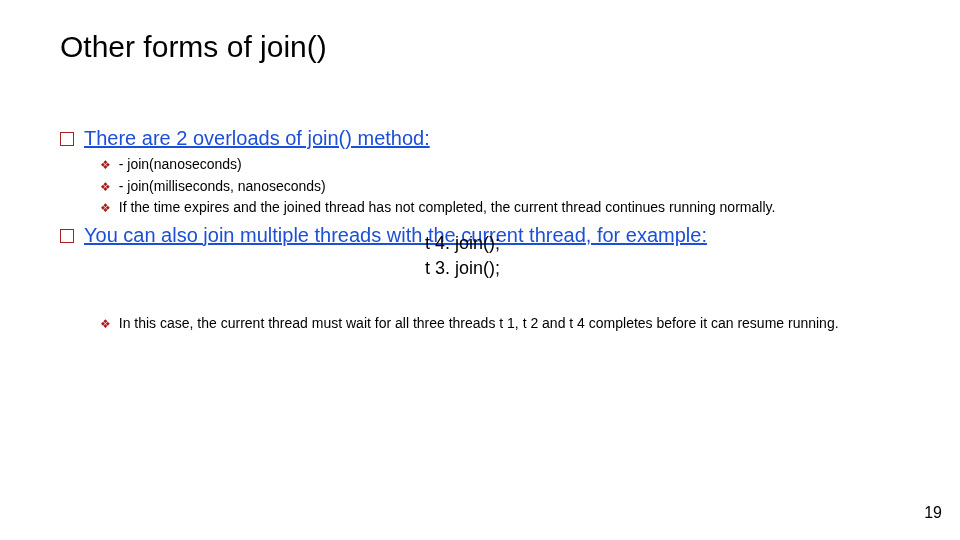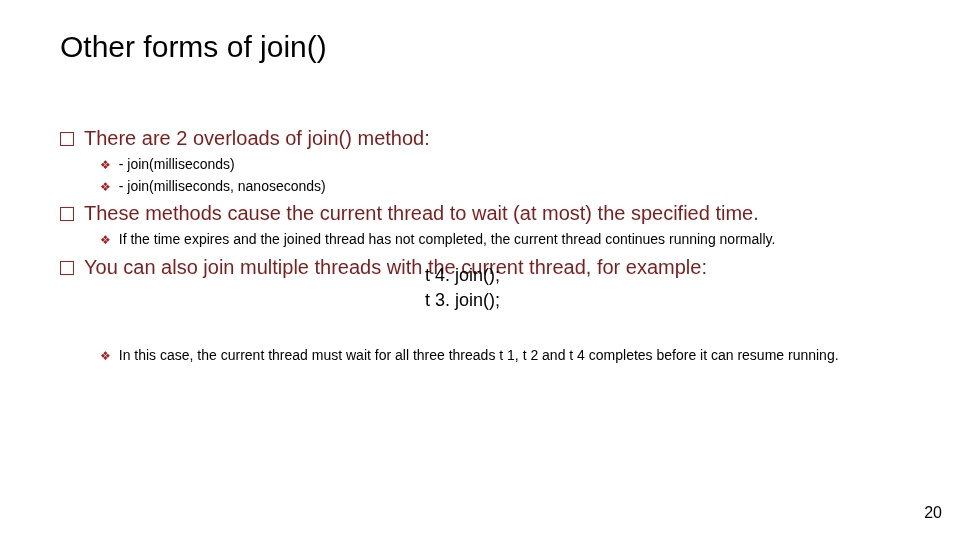--- a/index.html
+++ b/index.html
@@ -27,23 +27,24 @@
     font-family: Arial, Helvetica, sans-serif;
   }
   .content {
     position: absolute;
     left: 60px;
     top: 120px;
     width: 840px;
   }
   .l1 {
     font-size: 20px;
-    color: #7f1d1d;
+    color: #1d4ed8;
     margin: 6px 0 6px 0;
     line-height: 1.2;
+    text-decoration: underline;
   }
   .l1 .box {
     display: inline-block;
     width: 12px;
     height: 12px;
     border: 1.5px solid #a62020;
     margin-right: 10px;
     vertical-align: -1px;
   }
   .l2 {
@@ -77,29 +78,26 @@
 <div class="slide">
 
   <div class="title">Other forms of join()</div>
 
   <div class="content">
 
     <div class="l1">
       <span class="box"></span><span>There are 2 overloads of join() method:</span>
     </div>
     <div class="l2">
-      <span class="arrow">❖</span><span>- join(milliseconds)</span>
+      <span class="arrow">❖</span><span>- join(nanoseconds)</span>
     </div>
     <div class="l2">
       <span class="arrow">❖</span><span>- join(milliseconds,  nanoseconds)</span>
     </div>
 
-    <div class="l1">
-      <span class="box"></span><span>These methods cause the current thread to wait (at most) the specified time.</span>
-    </div>
     <div class="l2">
       <span class="arrow">❖</span><span>If the time expires and the joined thread has not completed, the current thread continues running normally.</span>
     </div>
 
     <div class="l1">
       <span class="box"></span><span>You can also join multiple threads with the current thread, for example:</span>
     </div>
 
     <div class="codeblock">
       <div>t 4. join();</div>
@@ -107,15 +105,15 @@
     </div>
 
     <div style="height:30px"></div>
 
     <div class="l2">
       <span class="arrow">❖</span><span>In this case, the current thread must wait for all three threads t 1, t 2 and t 4 completes before it can resume running.</span>
     </div>
 
   </div>
 
-  <div class="slidenum">20</div>
+  <div class="slidenum">19</div>
 
 </div>
 
 </body></html>

